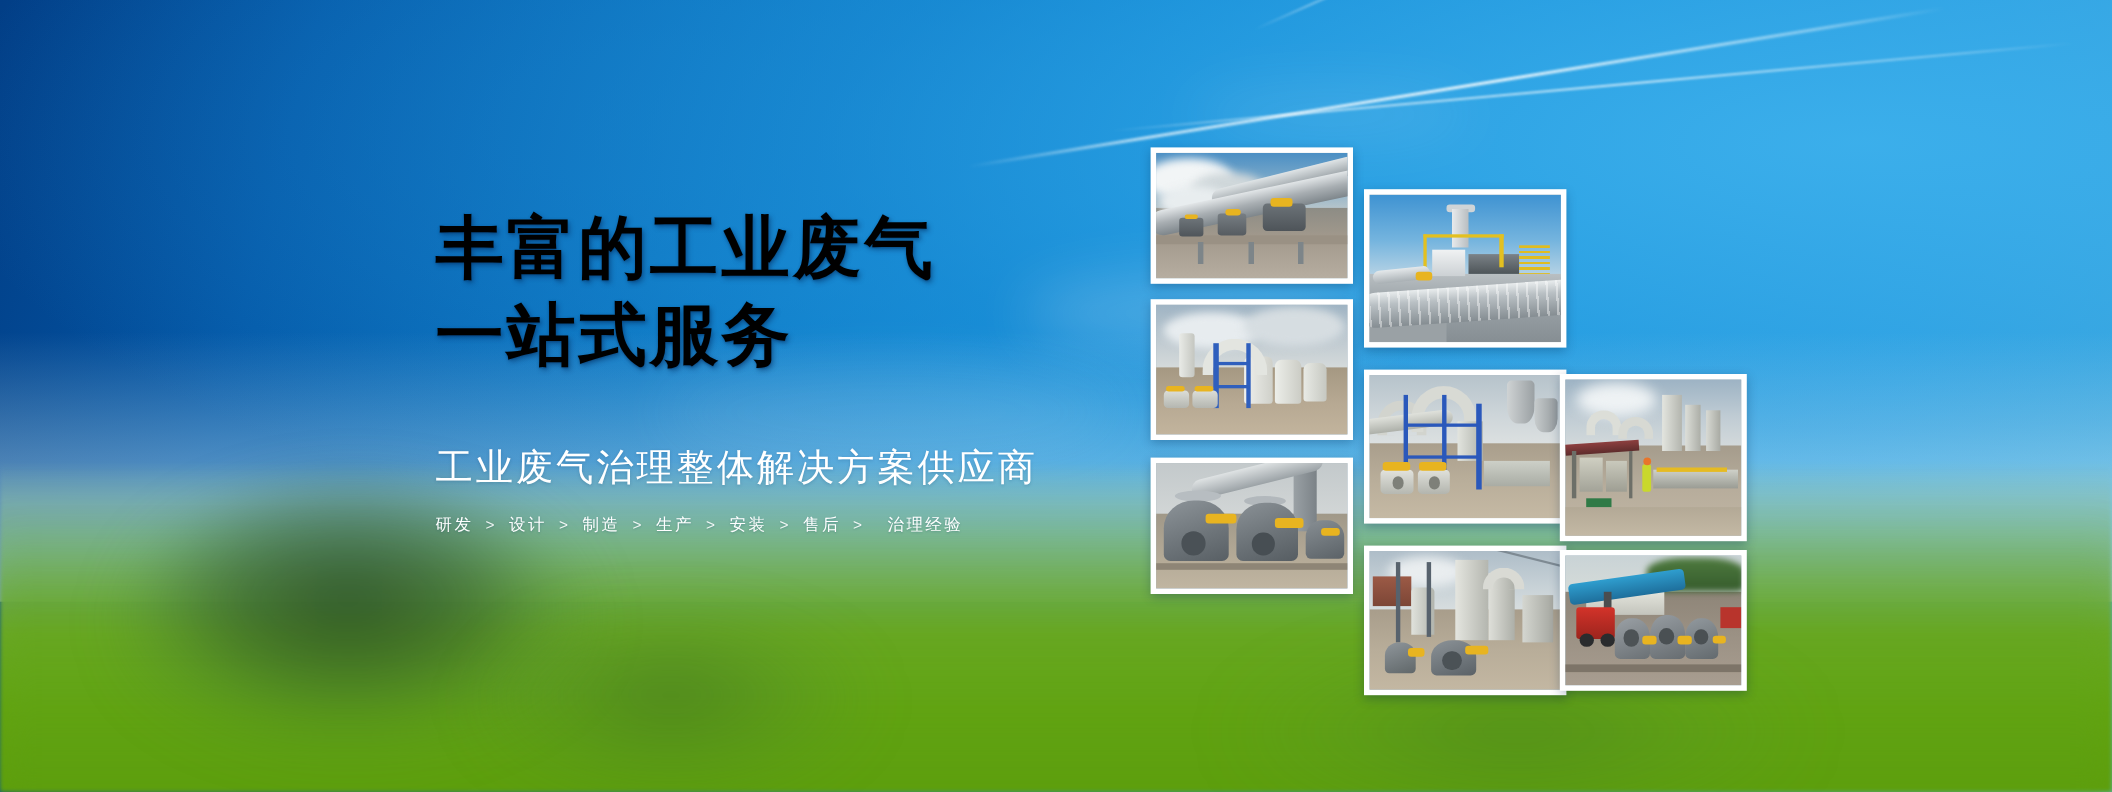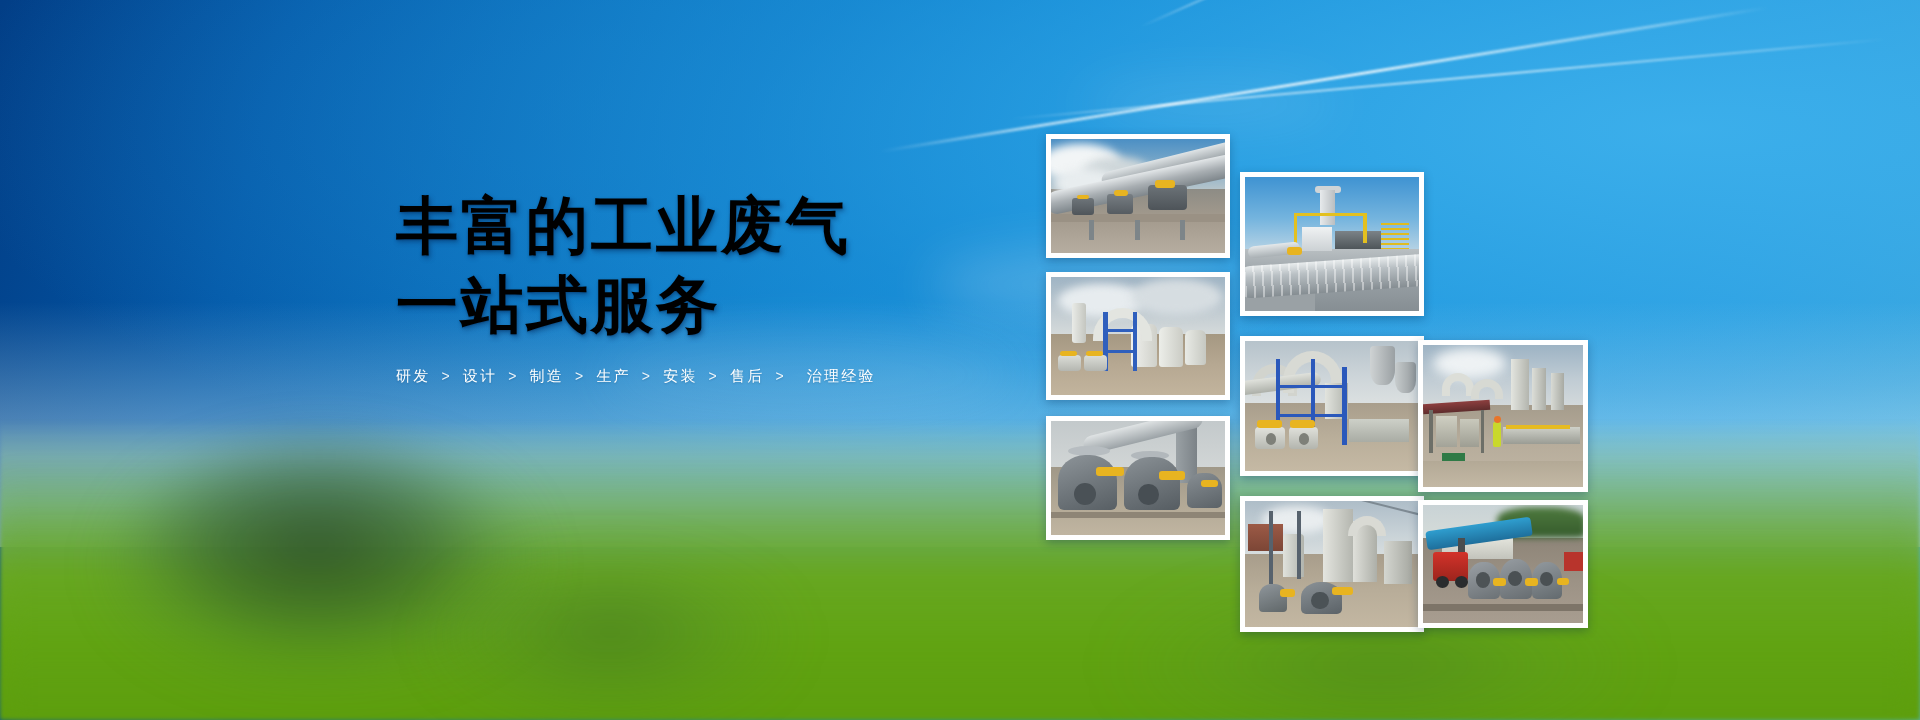--- a/index.html
+++ b/index.html
@@ -524,20 +524,21 @@
 
   </div>
 
   <div class="copy">
 
     <h1 class="headline">
       <span>丰富的工业废气</span>
       <span class="l2">一站式服务</span>
     </h1>
 
+    <div class="subtitle">工业废气治理整体解决方案供应商</div>
 
     <div class="breadcrumb">
       <span class="bc-step">研发</span>
       <span class="bc-sep">&gt;</span>
       <span class="bc-step">设计</span>
       <span class="bc-sep">&gt;</span>
       <span class="bc-step">制造</span>
       <span class="bc-sep">&gt;</span>
       <span class="bc-step">生产</span>
       <span class="bc-sep">&gt;</span>

